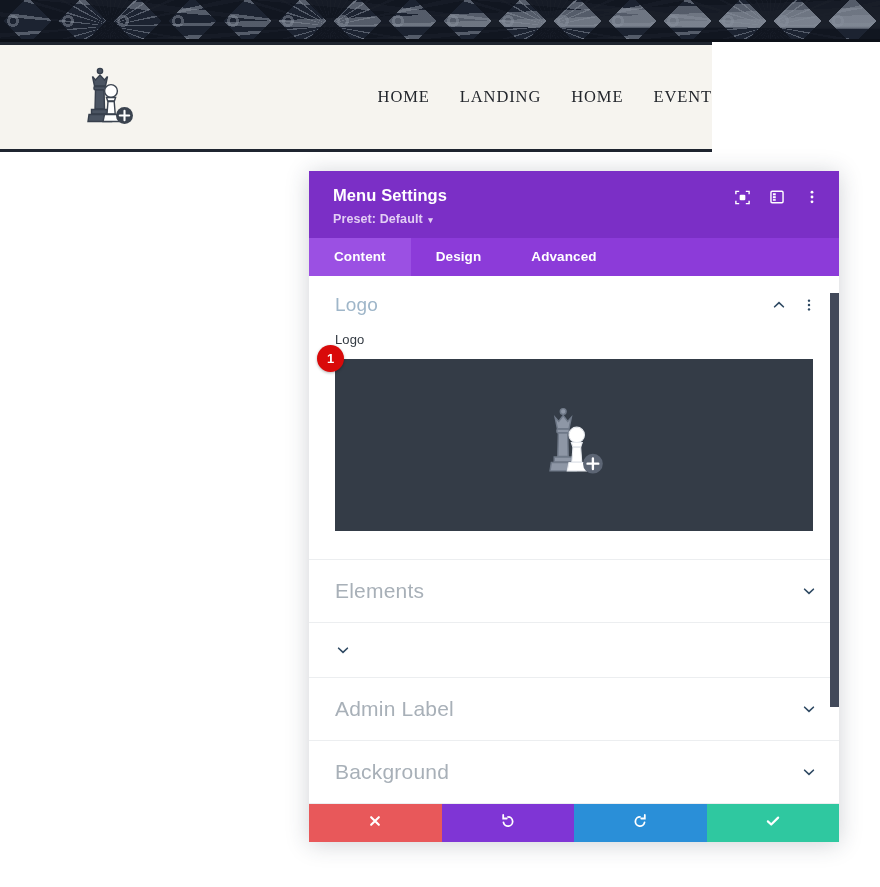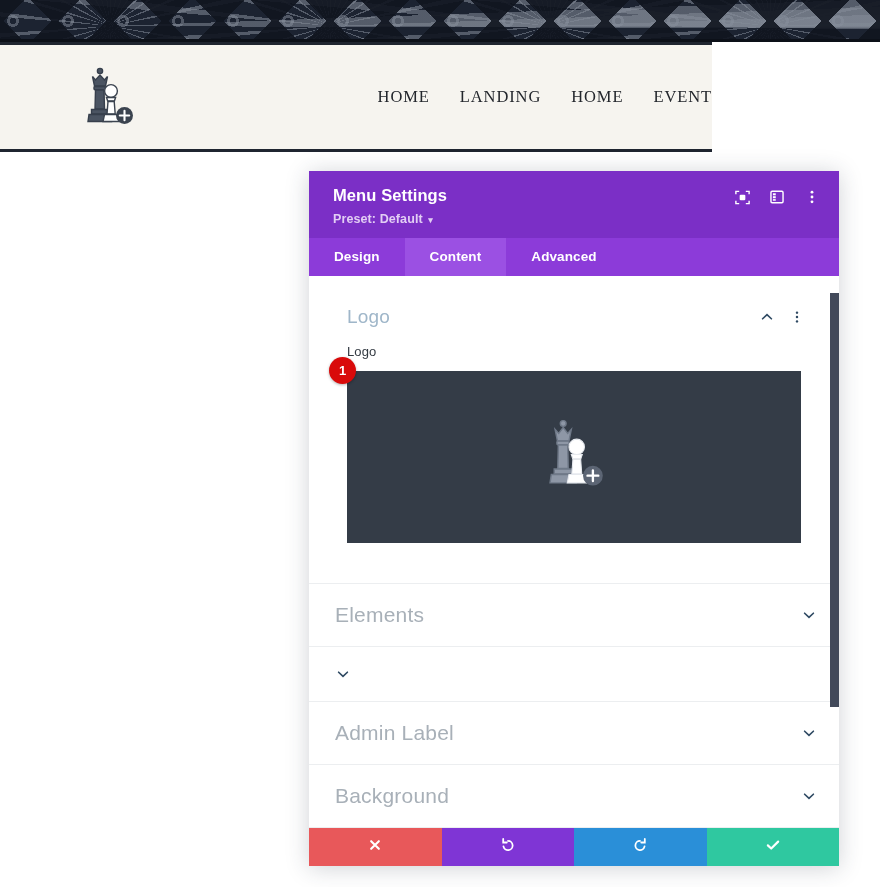--- a/index.html
+++ b/index.html
@@ -184,21 +184,21 @@
     position: absolute;
     right: 0px;
     top: 17px;
     width: 9px;
     height: 414px;
     background: #42495a;
     z-index: 5;
   }
 
   
-  .section-open { padding: 12px; }
+  .section-open { padding: 0; }
   .section-head {
     display: flex;
     align-items: center;
     padding: 18px 22px 16px 26px;
   }
   .section-title {
     flex: 1;
     color: #9fb6c9;
     font-size: 19px;
     font-weight: normal;
@@ -363,22 +363,22 @@
         <svg viewBox="0 0 18 18" width="16" height="16" fill="currentColor">
           <circle cx="9" cy="3.6" r="1.6"></circle>
           <circle cx="9" cy="9" r="1.6"></circle>
           <circle cx="9" cy="14.4" r="1.6"></circle>
         </svg>
       </div>
     </div>
   </div>
 
   <div class="modal-tabs">
+    <div class="modal-tab active">Content</div>
     <div class="modal-tab">Design</div>
-    <div class="modal-tab active">Content</div>
     <div class="modal-tab">Advanced</div>
   </div>
 
   <div class="modal-body">
 
     <div class="modal-scrollbar"></div>
 
     <div class="section-open">
       <div class="section-head">
         <div class="section-title">Logo</div>

